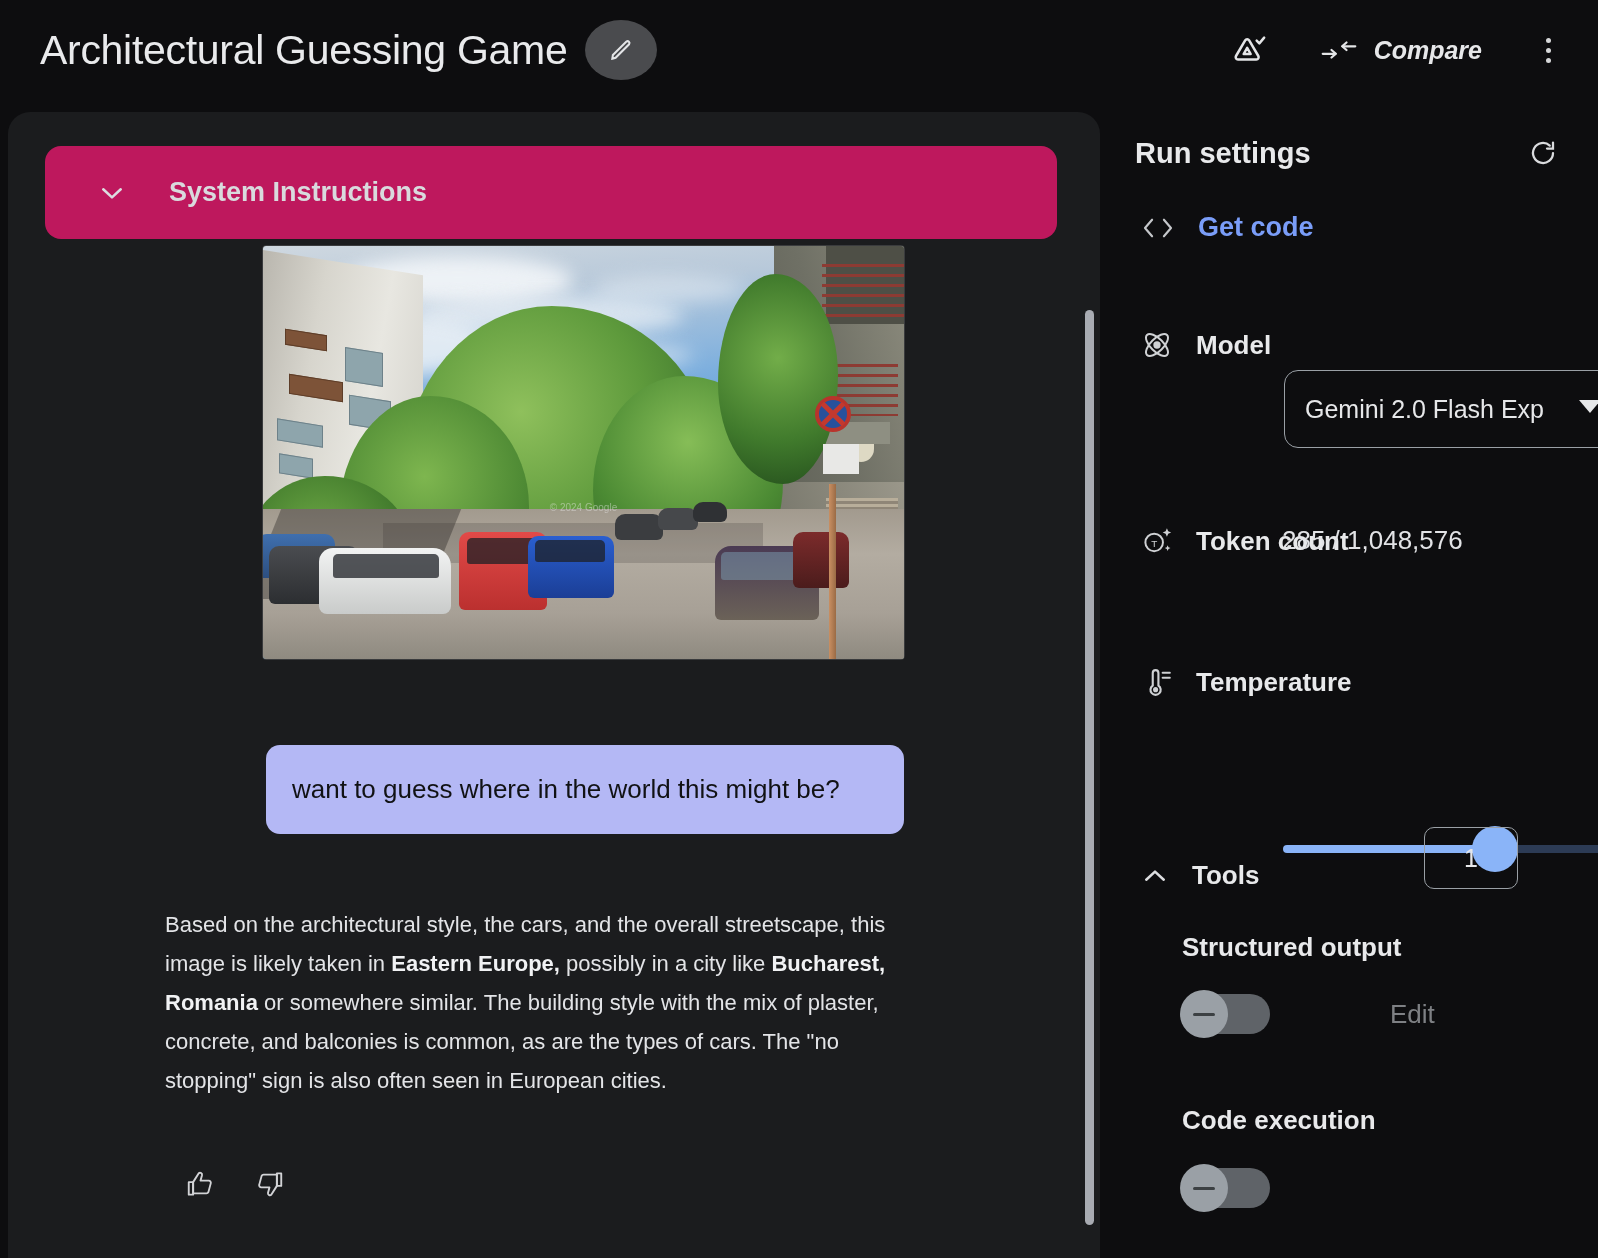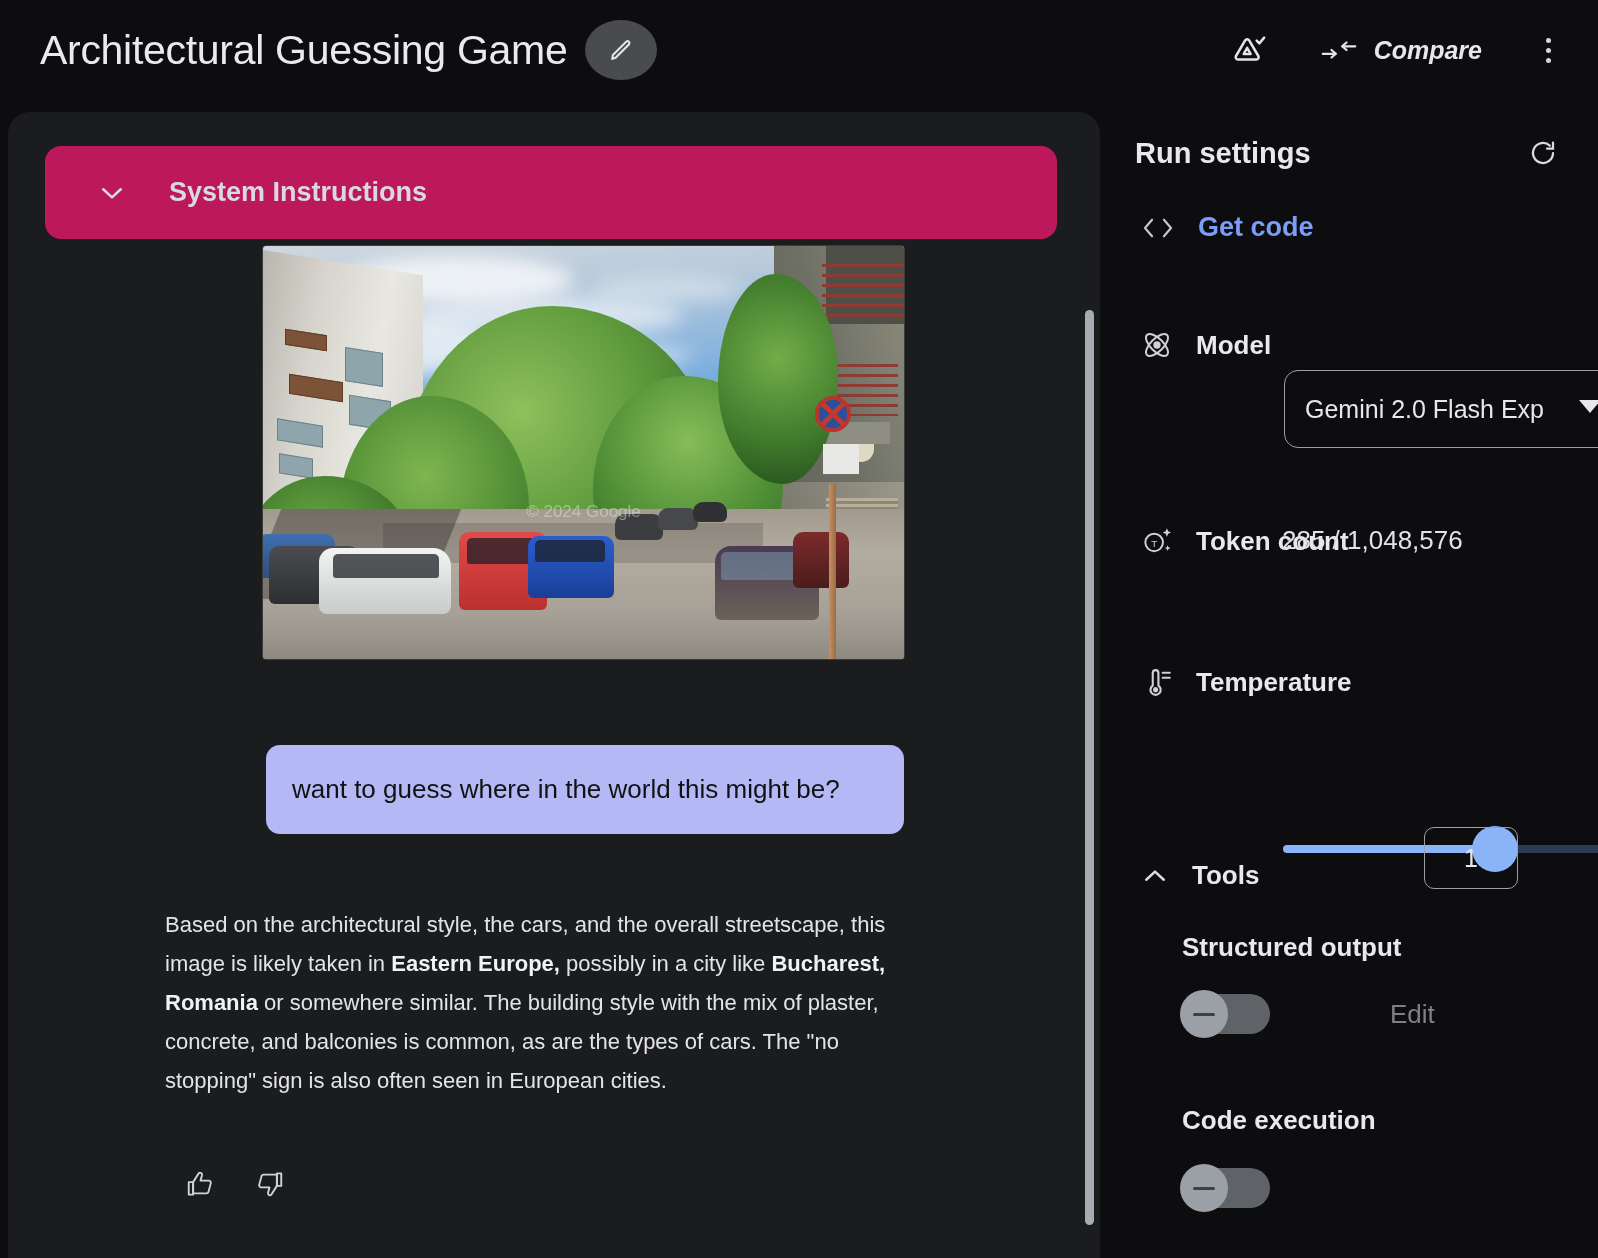--- a/index.html
+++ b/index.html
@@ -95,21 +95,21 @@
     background:#27519c; border:4px solid #b8342c;
   }
   .ph-sign:before, .ph-sign:after {
     content:""; position:absolute; left:50%; top:50%; width:30px; height:5px;
     background:#c2392f; transform-origin:center;
   }
   .ph-sign:before { transform: translate(-50%,-50%) rotate(45deg); }
   .ph-sign:after  { transform: translate(-50%,-50%) rotate(-45deg); }
   .ph-wm {
     position:absolute; left:50%; top:62%; transform:translateX(-50%);
-    font-size:17px; color: rgba(235,235,235,.45); white-space:nowrap;
+    font-size:10px; color: rgba(235,235,235,.45); white-space:nowrap;
     font-family:"Liberation Sans", sans-serif;
   }
 
   
   .user-bubble {
     position: absolute; left: 258px; top: 633px; width: 638px; height: 89px;
     background: #b4b8f5; border-radius: 14px;
     display: flex; align-items: center; padding: 0 26px;
   }
   .user-bubble span { font-size: 26px; color: #111214; }

